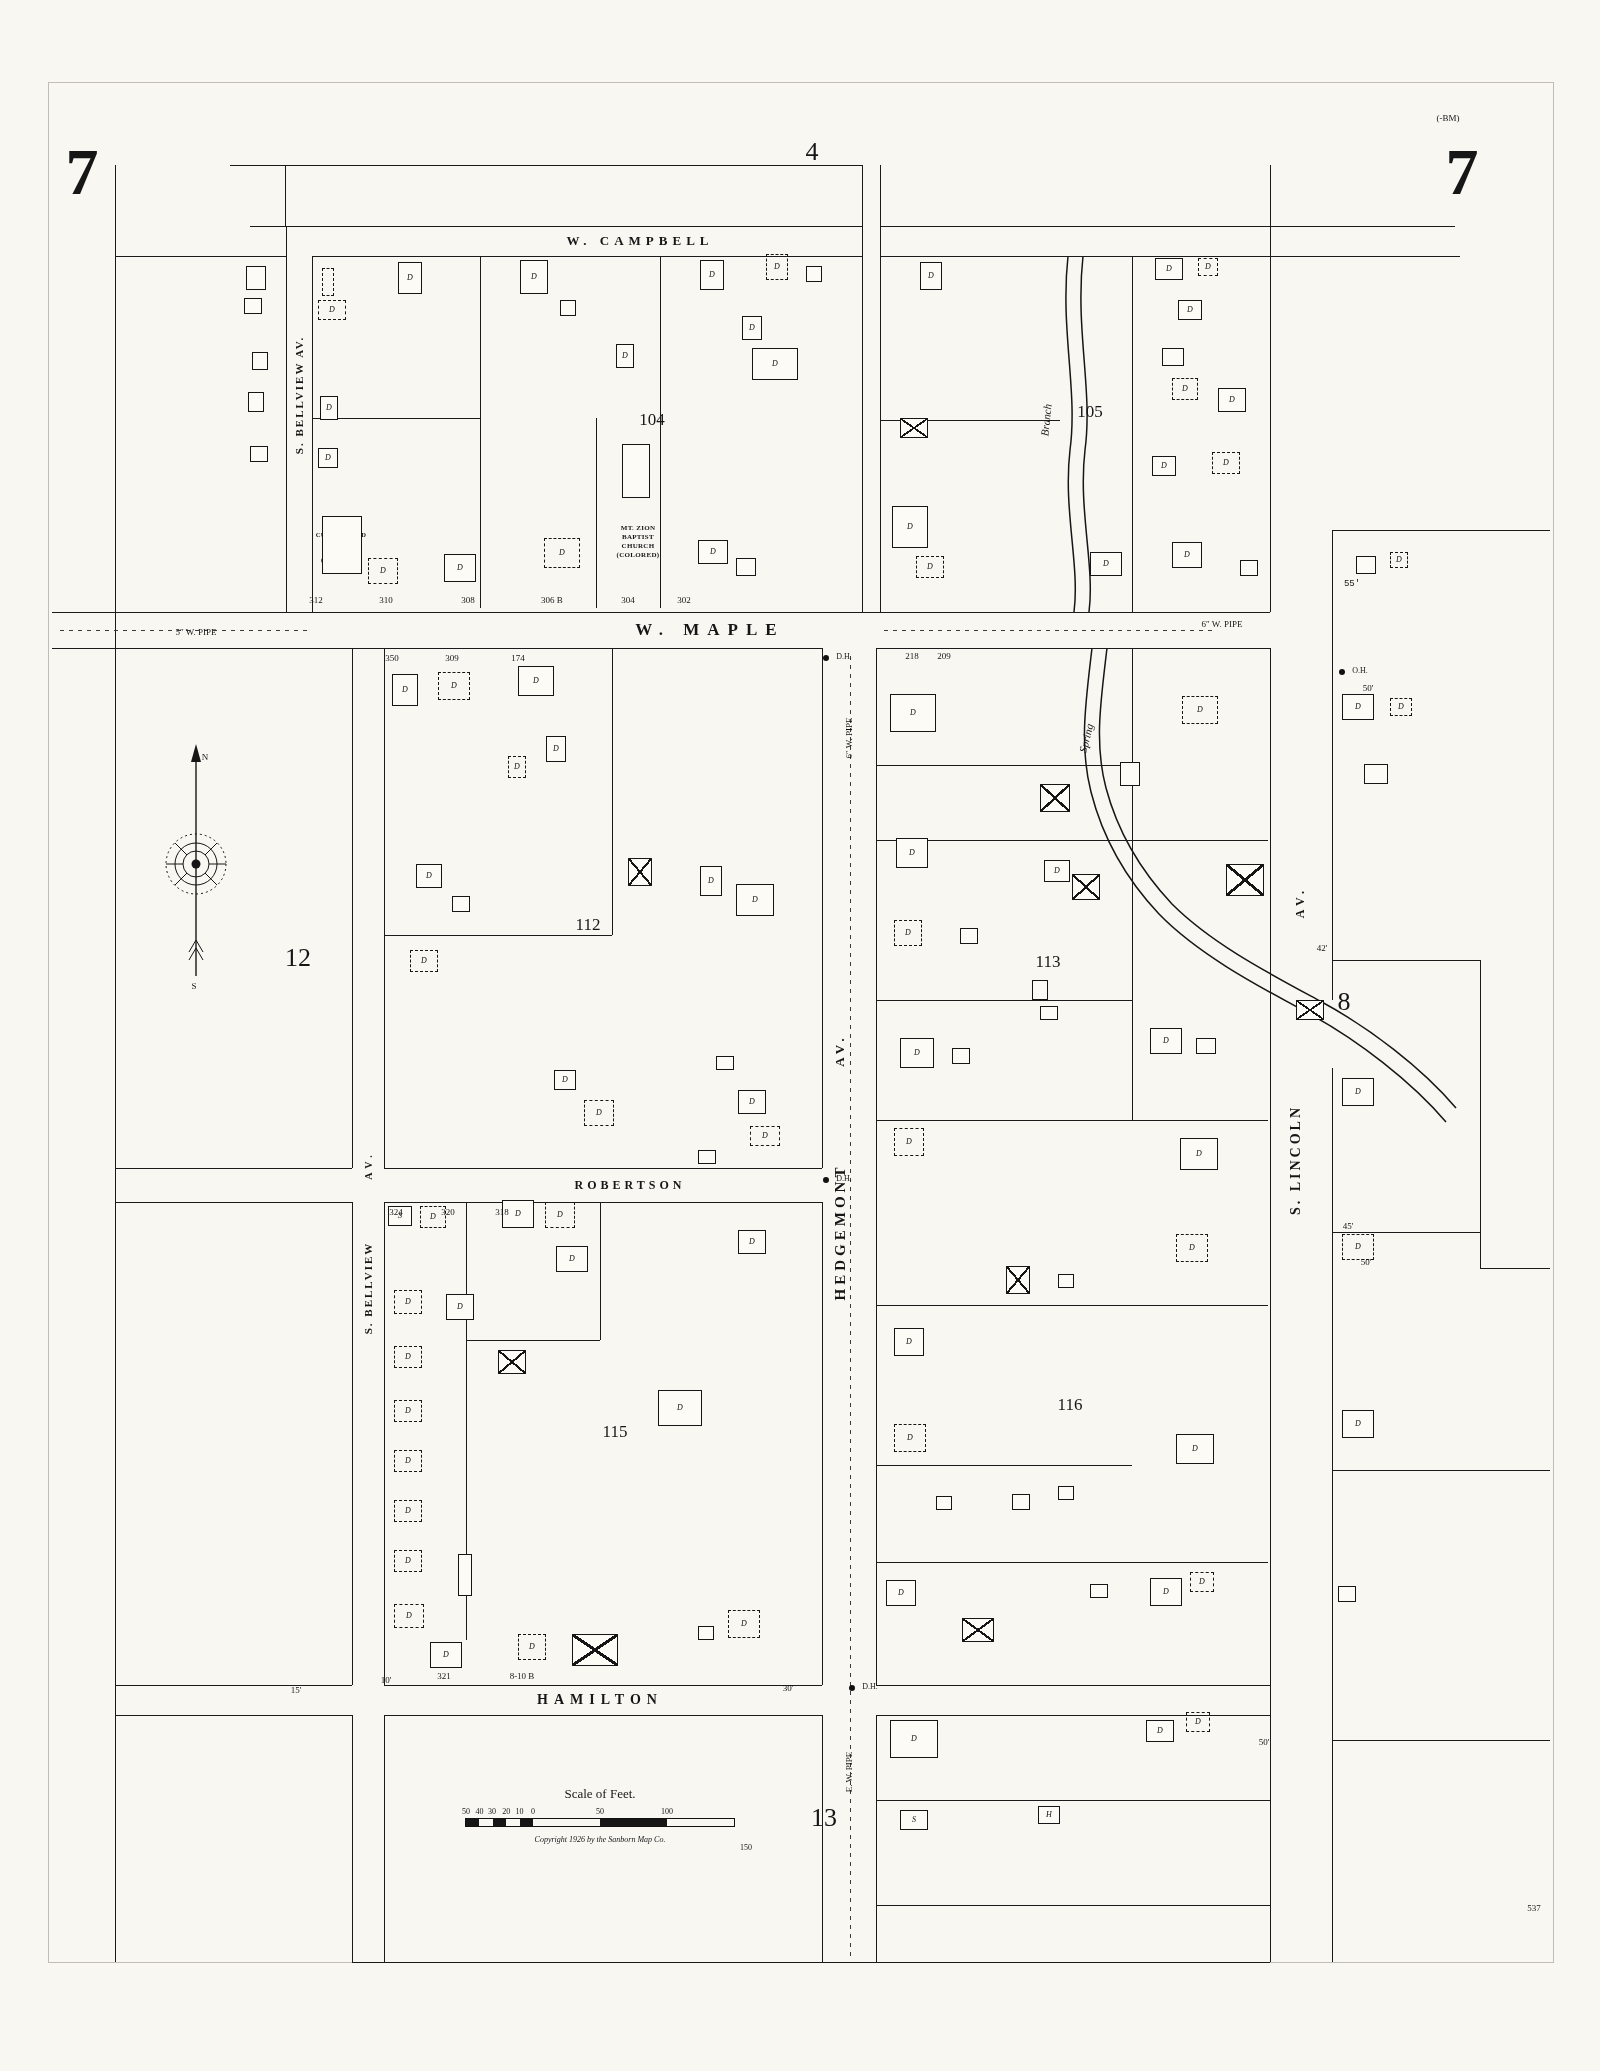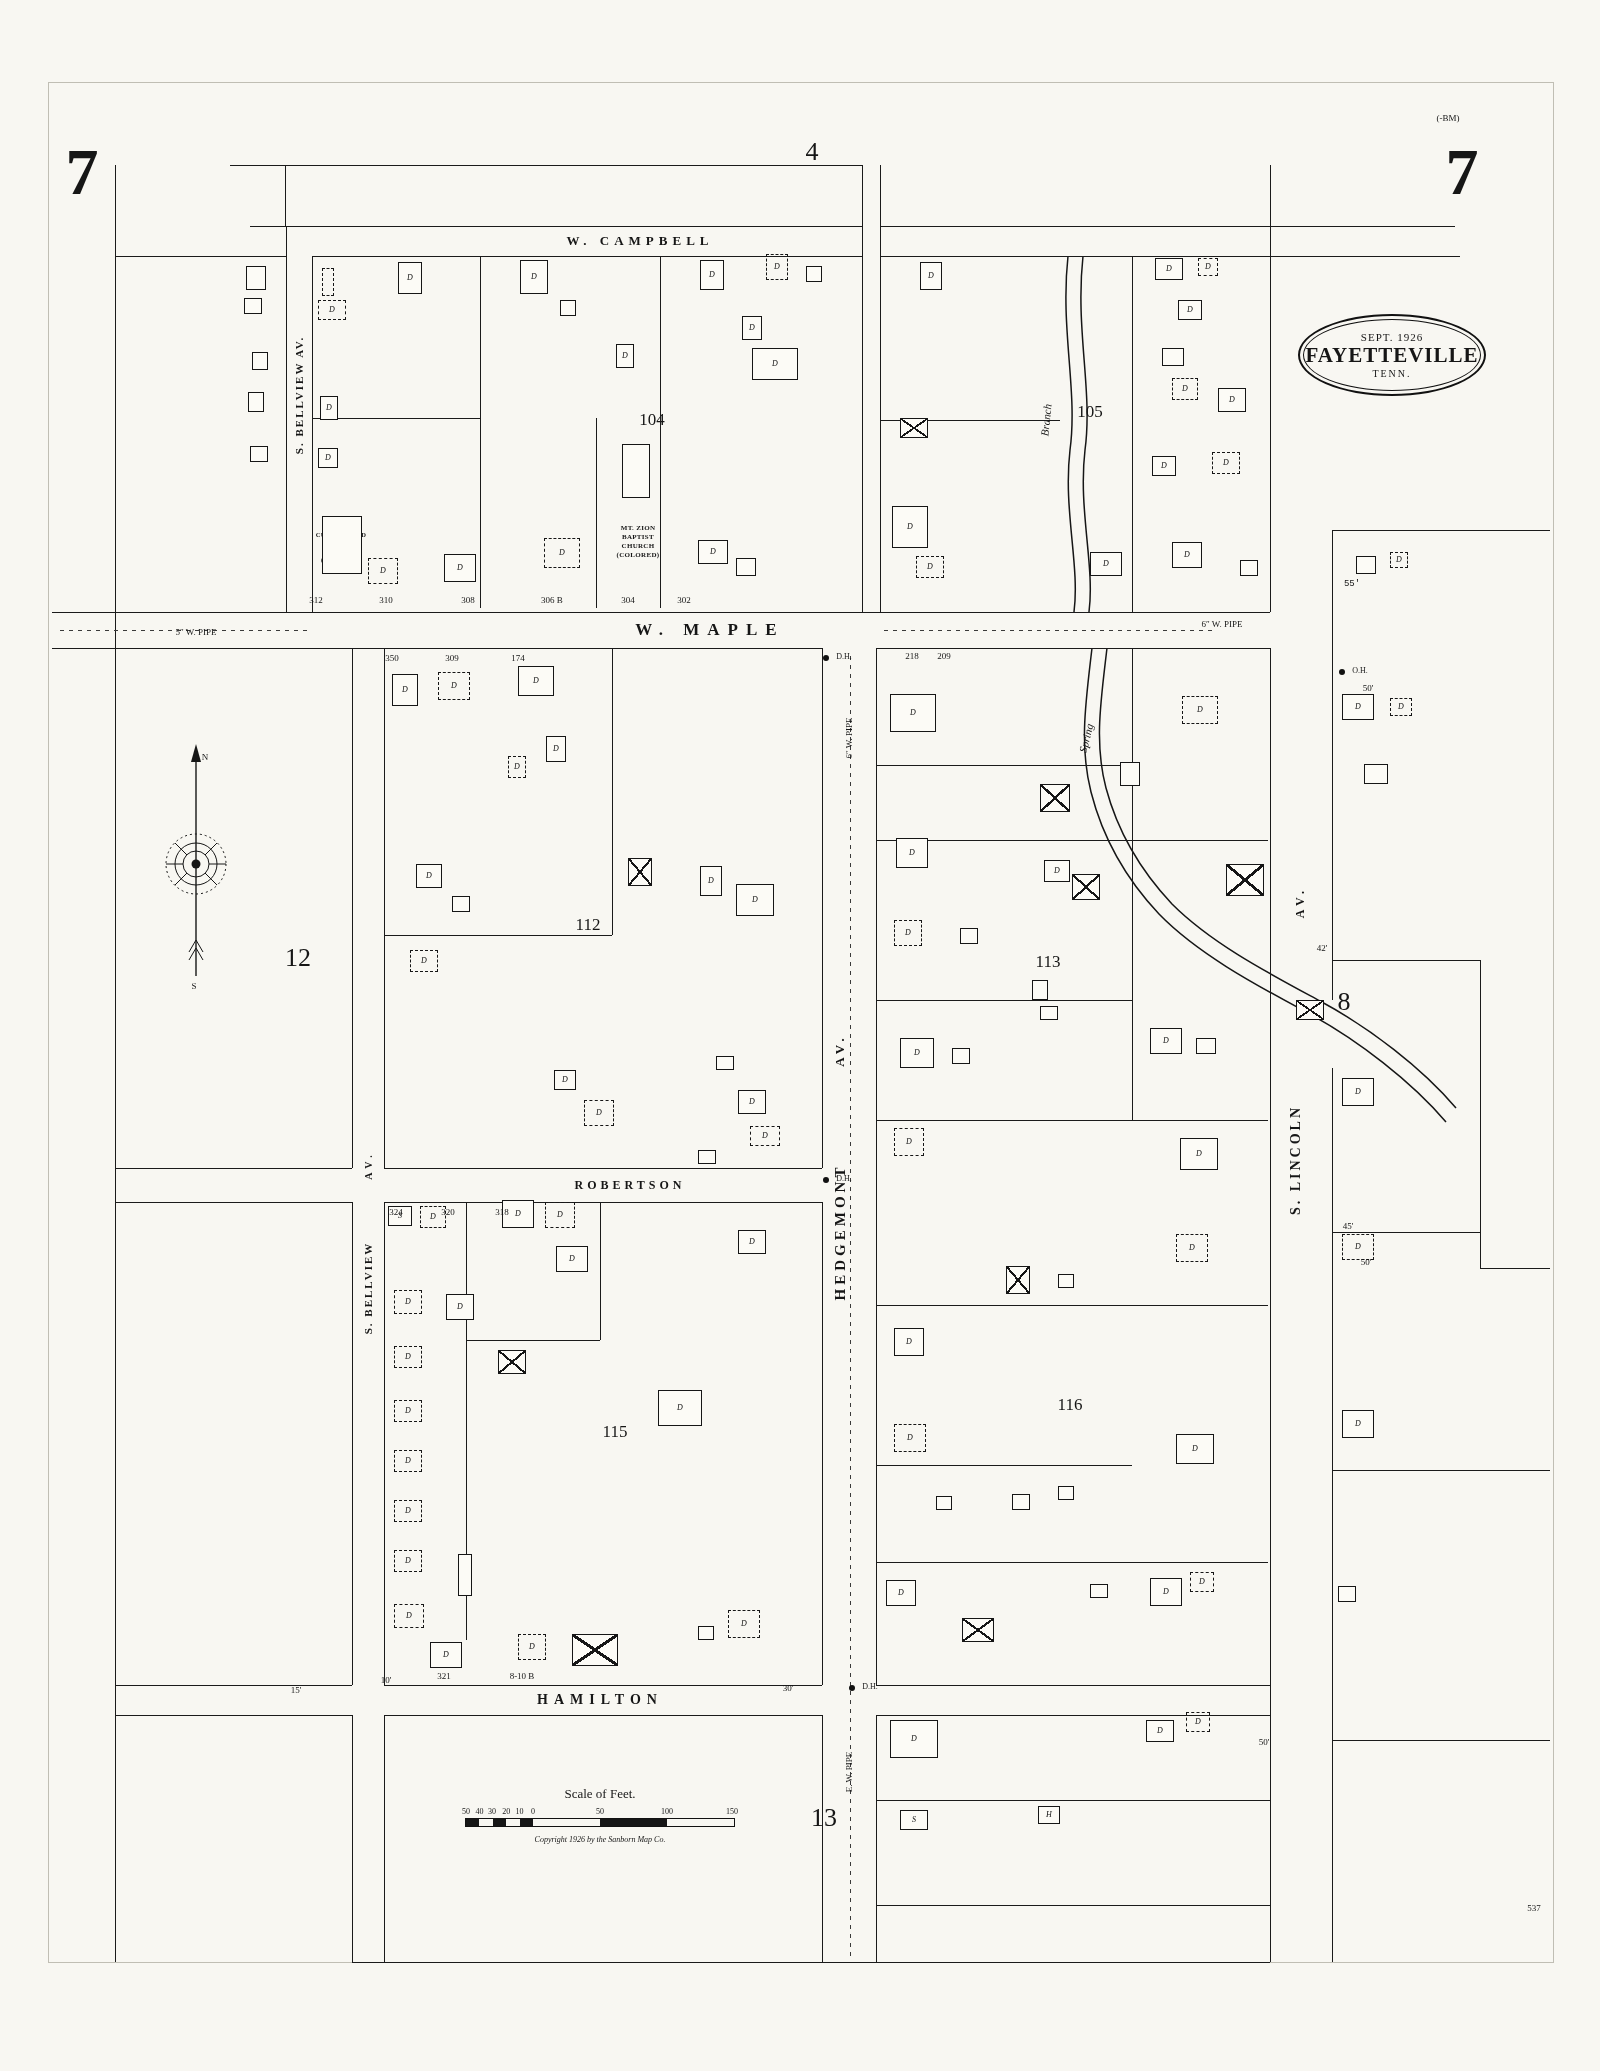--- a/index.html
+++ b/index.html
@@ -59,25 +59,20 @@
 
   <div class="hlabel sheetnum" style="left:82px;top:172px">7</div>
   <div class="hlabel sheetnum" style="left:1462px;top:172px">7</div>
   <div class="hlabel refnum" style="left:812px;top:152px">4</div>
   <div class="hlabel refnum" style="left:1344px;top:1002px">8</div>
   <div class="hlabel refnum" style="left:824px;top:1818px">13</div>
   <div class="hlabel refnum" style="left:298px;top:958px">12</div>
   <div class="anno" style="left:1448px;top:118px">(-BM)</div>
   <div class="anno" style="left:1534px;top:1908px">537</div>
 
-  <div class="stamp">
-    <span class="l1">SEPT. 1926</span>
-    <span class="l2">FAYETTEVILLE</span>
-    <span class="l3">TENN.</span>
-  </div>
 
   <div class="hlabel street" style="left:640px;top:241px">W. CAMPBELL</div>
   <div class="hlabel street-lg" style="left:710px;top:630px">W. MAPLE</div>
   <div class="hlabel street" style="left:630px;top:1185px;font-size:12px;letter-spacing:4px">ROBERTSON</div>
   <div class="hlabel street" style="left:600px;top:1700px;font-size:14px;letter-spacing:6px">HAMILTON</div>
   <div class="vlabel street" style="left:840px;top:1232px;font-size:15px;letter-spacing:4px">HEDGEMONT</div>
   <div class="vlabel street" style="left:840px;top:1050px;font-size:13px">AV.</div>
   <div class="vlabel street" style="left:1296px;top:1160px;font-size:14px;letter-spacing:3px">S. LINCOLN</div>
   <div class="vlabel street" style="left:1300px;top:902px;font-size:12px">AV.</div>
   <div class="vlabel street" style="left:299px;top:395px;font-size:11px;letter-spacing:2px">S. BELLVIEW AV.</div>
@@ -131,21 +126,21 @@
         <div class="sb-cell" style="left: 134px; width: 67px; background: rgb(22, 22, 22);"></div>
         <div class="sb-cell" style="left: 201px; width: 67px; background: transparent;"></div>
         <div class="sb-tick" style="left: 0px;">50</div>
         <div class="sb-tick" style="left: 13.4px;">40</div>
         <div class="sb-tick" style="left: 26px;">30</div>
         <div class="sb-tick" style="left: 40.2px;">20</div>
         <div class="sb-tick" style="left: 53.6px;">10</div>
         <div class="sb-tick" style="left: 67px;">0</div>
         <div class="sb-tick" style="left: 134px;">50</div>
         <div class="sb-tick" style="left: 201px;">100</div>
-        <div class="sb-tick" style="left: 266px;">150</div>
+        <div class="sb-tick" style="left: 280px; margin-top: 36px;">150</div>
       </div>
     <div class="sb-copy">Copyright 1926 by the Sanborn Map Co.</div>
   </div>
 
 <div class="mline lt" style="left: 48px; top: 82px; width: 1506px; height: 1px;"></div>
     <div class="mline lt" style="left: 48px; top: 82px; width: 1px; height: 1880px;"></div>
     <div class="mline lt" style="left: 1553px; top: 82px; width: 1px; height: 1880px;"></div>
     <div class="mline lt" style="left: 48px; top: 1962px; width: 1506px; height: 1px;"></div>
     <div class="mline" style="left: 230px; top: 165px; width: 632px; height: 1px;"></div>
     <div class="mline" style="left: 285px; top: 165px; width: 1px; height: 61px;"></div>

